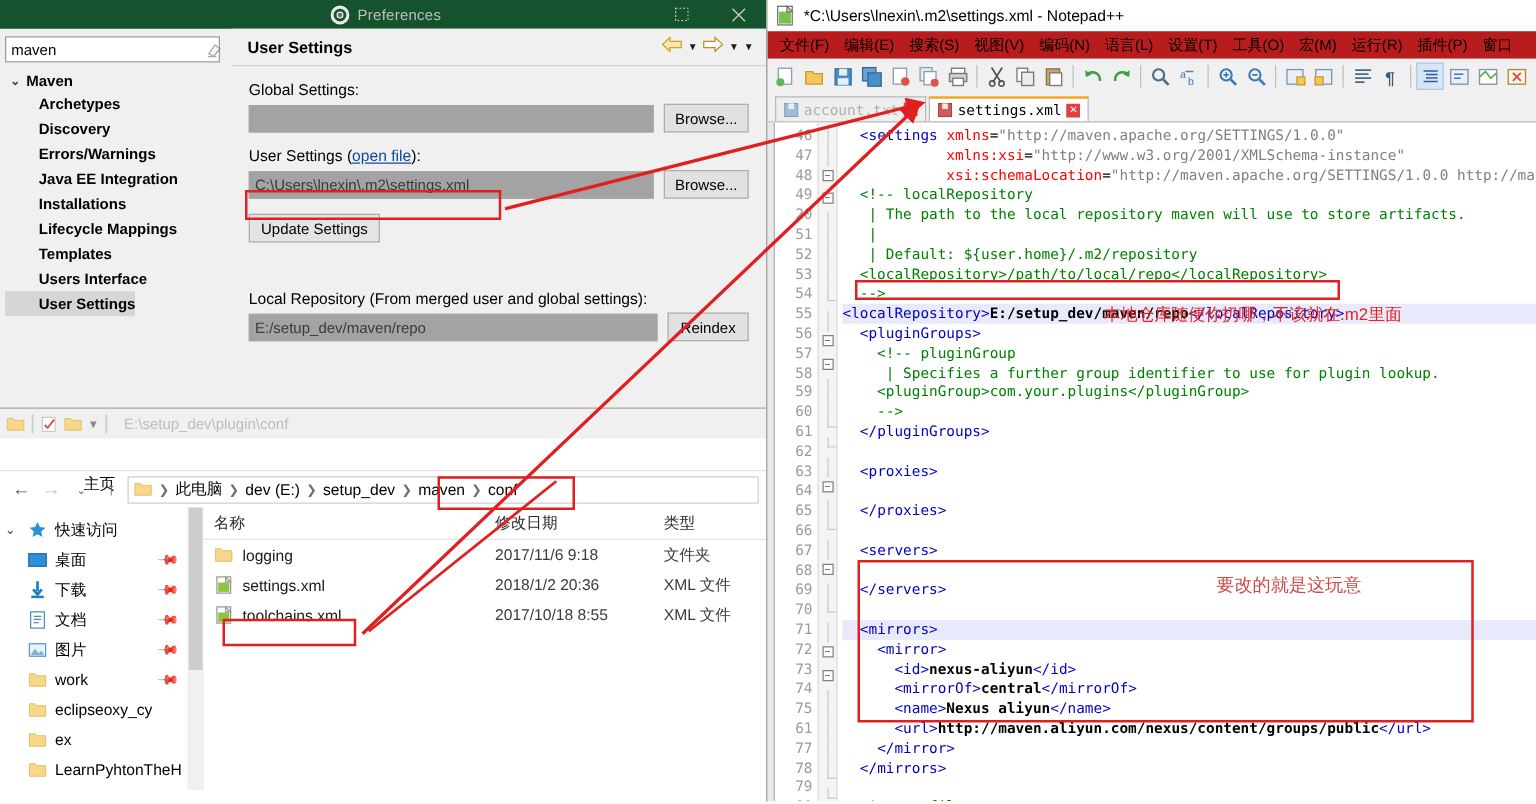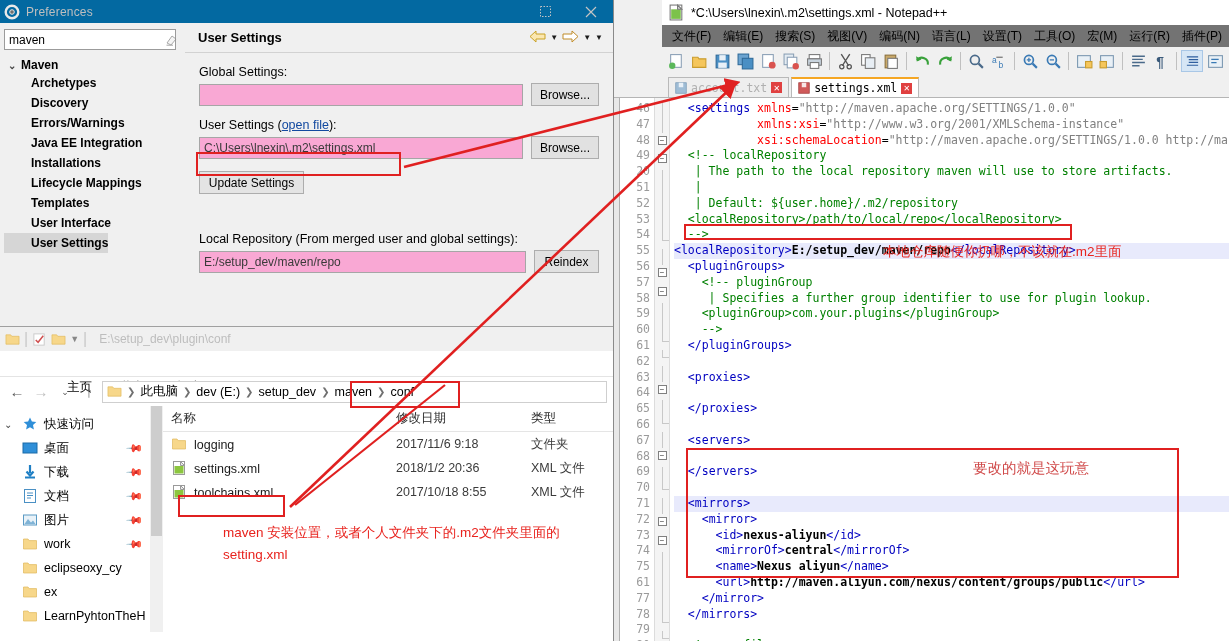--- a/index.html
+++ b/index.html
@@ -11,22 +11,22 @@
     font-family: "Liberation Sans", sans-serif;
   }
   #root { position: relative; width: 1229px; height: 643px; }
 
   
   #eclipse {
     position: absolute; left: 0; top: 0; width: 613px; height: 330px;
     background: #f0f0f0; overflow: hidden;
   }
   #ecl-titlebar {
-    height: 23px; background: #0369a1; position: relative;
-    display: flex; align-items: center;
+    height: 23px; background: #14532d; position: relative;
+    display: flex; align-items: center; justify-content: center;
   }
   #ecl-titlebar .gear {
     width: 16px; height: 16px; margin-left: 4px; margin-right: 6px;
     position: relative; flex: none;
   }
   #ecl-titlebar .gear svg { display:block; }
   #ecl-title-text {
     color: #bfbfbf; font-size: 12px; letter-spacing: .2px;
   }
   .ecl-winbtns { position: absolute; right: 0; top: 0; height: 23px; display: flex; }
@@ -56,47 +56,47 @@
     height: 30px; display: flex; align-items: center; justify-content: space-between;
     padding: 0 10px 0 13px; border-bottom: 1px solid #d2d2d2;
   }
   #ecl-page-title { font-size: 13px; font-weight: bold; color: #000; }
   #ecl-nav { display: flex; align-items: center; gap: 4px; }
   .navchev { font-size: 8px; color: #1a1a1a; line-height: 1; }
   #ecl-form { padding: 12px 14px 0 14px; font-size: 12.5px; color: #000; }
   .fld-label { margin-bottom: 4px; }
   .fld-row { display: flex; align-items: center; gap: 8px; margin-bottom: 12px; position: relative; }
   .fld-input {
-    height: 22px; border: 1px solid #a6a6a6; background: #f9a8d4; flex: 1;
+    height: 22px; border: 1px solid #a6a6a6; background: #a3a3a3; flex: 1;
     font-size: 12px; display: flex; align-items: center; padding: 0 4px; color: #3a3a3a;
   }
   .fld-btn {
     height: 23px; min-width: 65px; padding: 0 8px; border: 1px solid #adadad;
     background: #e1e1e1; font-size: 12px; color: #000;
     display: flex; align-items: center; justify-content: center;
   }
   .link { color: #1249a0; text-decoration: underline; }
   #update-settings-btn {
     height: 23px; width: 105px; border: 1px solid #adadad; background: #e4e4e4;
     font-size: 12px; display: flex; align-items: center; justify-content: center; margin-bottom: 10px;
   }
   .spacer-30 { height: 28px; }
 
   
   #npp {
     position: absolute; left: 613px; top: 0; width: 616px; height: 641px;
-    background: #f0f0f0; overflow: hidden; border-left: 1px solid #8a8a8a; padding-left: 48px;
+    background: #f0f0f0; overflow: hidden; border-left: 1px solid #8a8a8a;
   }
   #npp-title {
     height: 25px; background: #ffffff; display: flex; align-items: center;
     padding-left: 6px; font-size: 12.5px; color: #000;
   }
   #npp-title .docicon { width: 17px; height: 17px; margin-right: 6px; flex: none; }
   #npp-menu {
-    height: 22px; display: flex; align-items: center; background: #737373;
+    height: 22px; display: flex; align-items: center; background: #b91c1c;
     font-size: 12px; color: #000; padding-left: 4px; overflow: hidden; white-space: nowrap;
   }
   .menu-item { padding: 0 6px; }
   #npp-toolbar {
     height: 28px; background: #f0f0f0; display: flex; align-items: center;
     padding-left: 3px; gap: 1px; overflow: hidden;
   }
   .tb-ico { width: 22px; height: 22px; display: flex; align-items: center; justify-content: center; flex: none; }
   .tb-sep { width: 1px; height: 18px; background: #c0c0c0; margin: 0 3px; flex: none; }
   .tb-ico.active { background: #d6e6f5; border: 1px solid #a9c7e6; }
@@ -239,21 +239,21 @@
             <span class="tree-caret">⌄</span>
             <span>Maven</span>
           </div>
           <div class="tree-row"><span class="tree-item">Archetypes</span></div>
           <div class="tree-row"><span class="tree-item">Discovery</span></div>
           <div class="tree-row"><span class="tree-item">Errors/Warnings</span></div>
           <div class="tree-row"><span class="tree-item">Java EE Integration</span></div>
           <div class="tree-row"><span class="tree-item">Installations</span></div>
           <div class="tree-row"><span class="tree-item">Lifecycle Mappings</span></div>
           <div class="tree-row"><span class="tree-item">Templates</span></div>
-          <div class="tree-row"><span class="tree-item">User Interface</span></div>
+          <div class="tree-row"><span class="tree-item">Users Interface</span></div>
           <div class="tree-row selected"><span class="tree-item">User Settings</span></div>
         </div>
       </div>
 
       <div id="ecl-right">
         <div id="ecl-right-head">
           <span id="ecl-page-title">User Settings</span>
           <span id="ecl-nav">
             <span>
               <svg width="17" height="13" viewBox="0 0 17 13">
@@ -463,21 +463,20 @@
                   <rect x="2.5" y="1.5" width="11" height="13" fill="#fff" stroke="#9a9a9a"></rect>
                   <rect x="3.5" y="6" width="9" height="7.5" fill="#8cc63f"></rect>
                   <path d="M9.5 1.5 L13.5 5.5 L9.5 5.5 Z" fill="#e8e8e8" stroke="#9a9a9a"></path>
                 </svg></span>
             <span>toolchains.xml</span>
           </span>
           <span class="col date">2017/10/18 8:55</span>
           <span class="col type">XML 文件</span>
         </div>
 
-        <div id="exp-note">maven 安装位置，或者个人文件夹下的.m2文件夹里面的 setting.xml</div>
       </div>
     </div>
   </div>
 
   <div id="npp">
     <div id="npp-title">
       <span class="docicon">
         <svg width="17" height="17" viewBox="0 0 16 16">
             <rect x="2" y="1" width="11" height="14" fill="#fff" stroke="#777"></rect>
             <rect x="3" y="5" width="9" height="9" fill="#7cc24a"></rect>

